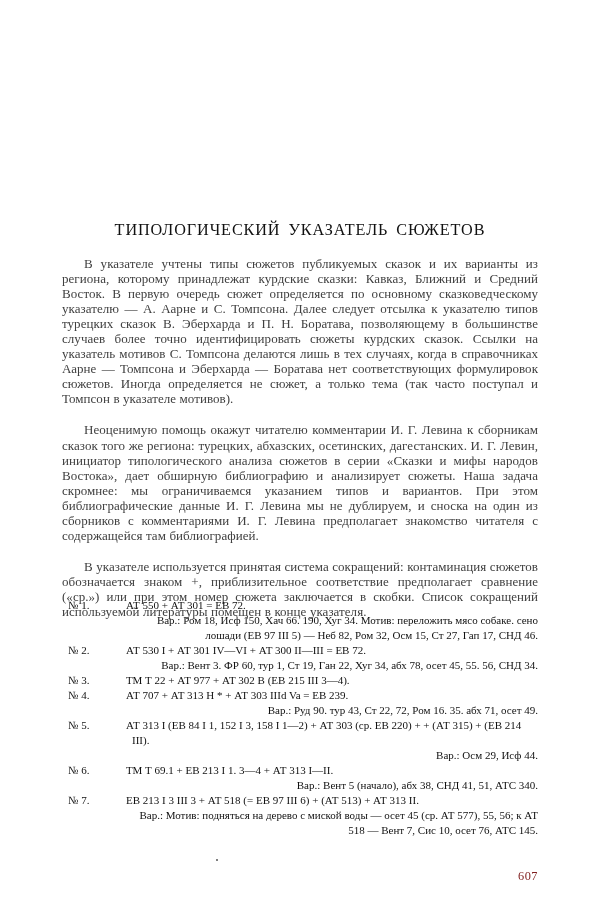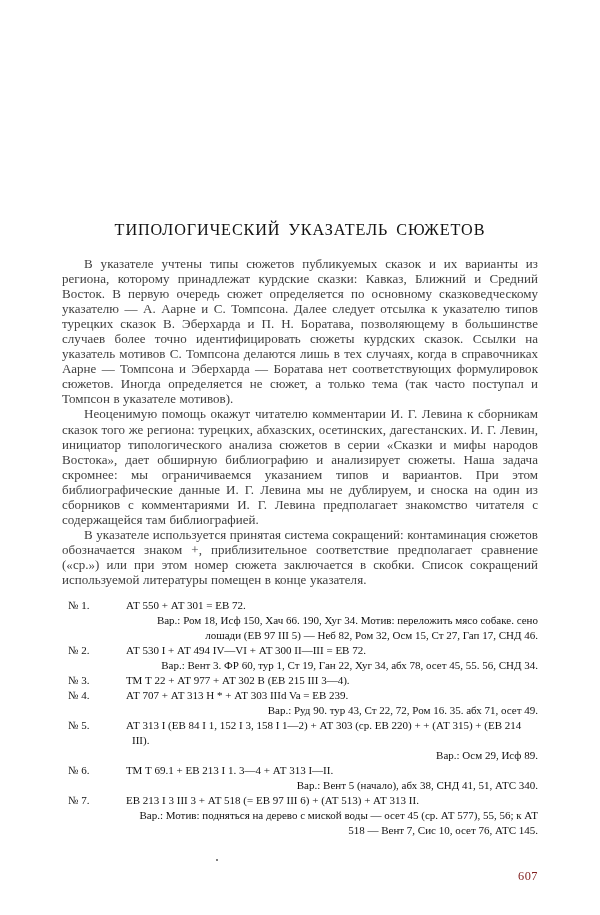--- a/index.html
+++ b/index.html
@@ -47,21 +47,21 @@
   .para {
     font-size: 13px;
     line-height: 15.05px;
     text-align: justify;
     text-indent: 22px;
     margin: 0 0 0 0;
     letter-spacing: 0.04px;
     word-spacing: 0.2px;
     color: #404040;
   }
-  .para + .para { margin-top: 0px; }
+  .para + .para { margin-top: 16px; }
 
   .entries {
     position: absolute;
     left: 62px;
     top: 586px;
     width: 476px;
     font-size: 11px;
     line-height: 15.0px;
     color: #111;
   }
@@ -126,36 +126,36 @@
   </div>
 
   <div class="entries">
 
     <div class="entry">
       <span class="entry-main"><span class="entry-num">№ 1.</span><span>АТ 550 + АТ 301 = ЕВ 72.</span></span>
       <span class="entry-var">Вар.: Ром 18, Исф 150, Хач 66. 190, Хуг 34. Мотив: переложить мясо собаке. сено лошади (ЕВ 97 III 5) — Неб 82, Ром 32, Осм 15, Ст 27, Гап 17, СНД 46.</span>
     </div>
 
     <div class="entry">
-      <span class="entry-main"><span class="entry-num">№ 2.</span><span>АТ 530 I + АТ 494 IV—VI + АТ 300 II—III = ЕВ 72.</span></span>
+      <span class="entry-main"><span class="entry-num">№ 2.</span><span>АТ 530 I + АТ 301 IV—VI + АТ 300 II—III = ЕВ 72.</span></span>
       <span class="entry-var">Вар.: Вент 3. ФР 60, тур 1, Ст 19, Ган 22, Хуг 34, абх 78, осет 45, 55. 56, СНД 34.</span>
     </div>
 
     <div class="entry">
       <span class="entry-main"><span class="entry-num">№ 3.</span><span>ТМ Т 22 + АТ 977 + АТ 302 В (ЕВ 215 III 3—4).</span></span>
     </div>
 
     <div class="entry">
       <span class="entry-main"><span class="entry-num">№ 4.</span><span>АТ 707 + АТ 313 Н * + АТ 303 IIId Va = ЕВ 239.</span></span>
       <span class="entry-var">Вар.: Руд 90. тур 43, Ст 22, 72, Ром 16. 35. абх 71, осет 49.</span>
     </div>
 
     <div class="entry">
       <span class="entry-main"><span class="entry-num">№ 5.</span><span>АТ 313 I (ЕВ 84 I 1, 152 I 3, 158 I 1—2) + АТ 303 (ср. ЕВ 220) + + (АТ 315) + (ЕВ 214 III).</span></span>
-      <span class="entry-var">Вар.: Осм 29, Исф 89.</span>
+      <span class="entry-var">Вар.: Осм 29, Исф 44.</span>
     </div>
 
     <div class="entry">
       <span class="entry-main"><span class="entry-num">№ 6.</span><span>ТМ Т 69.1 + ЕВ 213 I 1. 3—4 + АТ 313 I—II.</span></span>
       <span class="entry-var">Вар.: Вент 5 (начало), абх 38, СНД 41, 51, АТС 340.</span>
     </div>
 
     <div class="entry">
       <span class="entry-main"><span class="entry-num">№ 7.</span><span>ЕВ 213 I 3 III 3 + АТ 518 (= ЕВ 97 III 6) + (АТ 513) + АТ 313 II.</span></span>
       <span class="entry-var">Вар.: Мотив: подняться на дерево с миской воды — осет 45 (ср. АТ 577), 55, 56; к АТ 518 — Вент 7, Сис 10, осет 76, АТС 145.</span>

